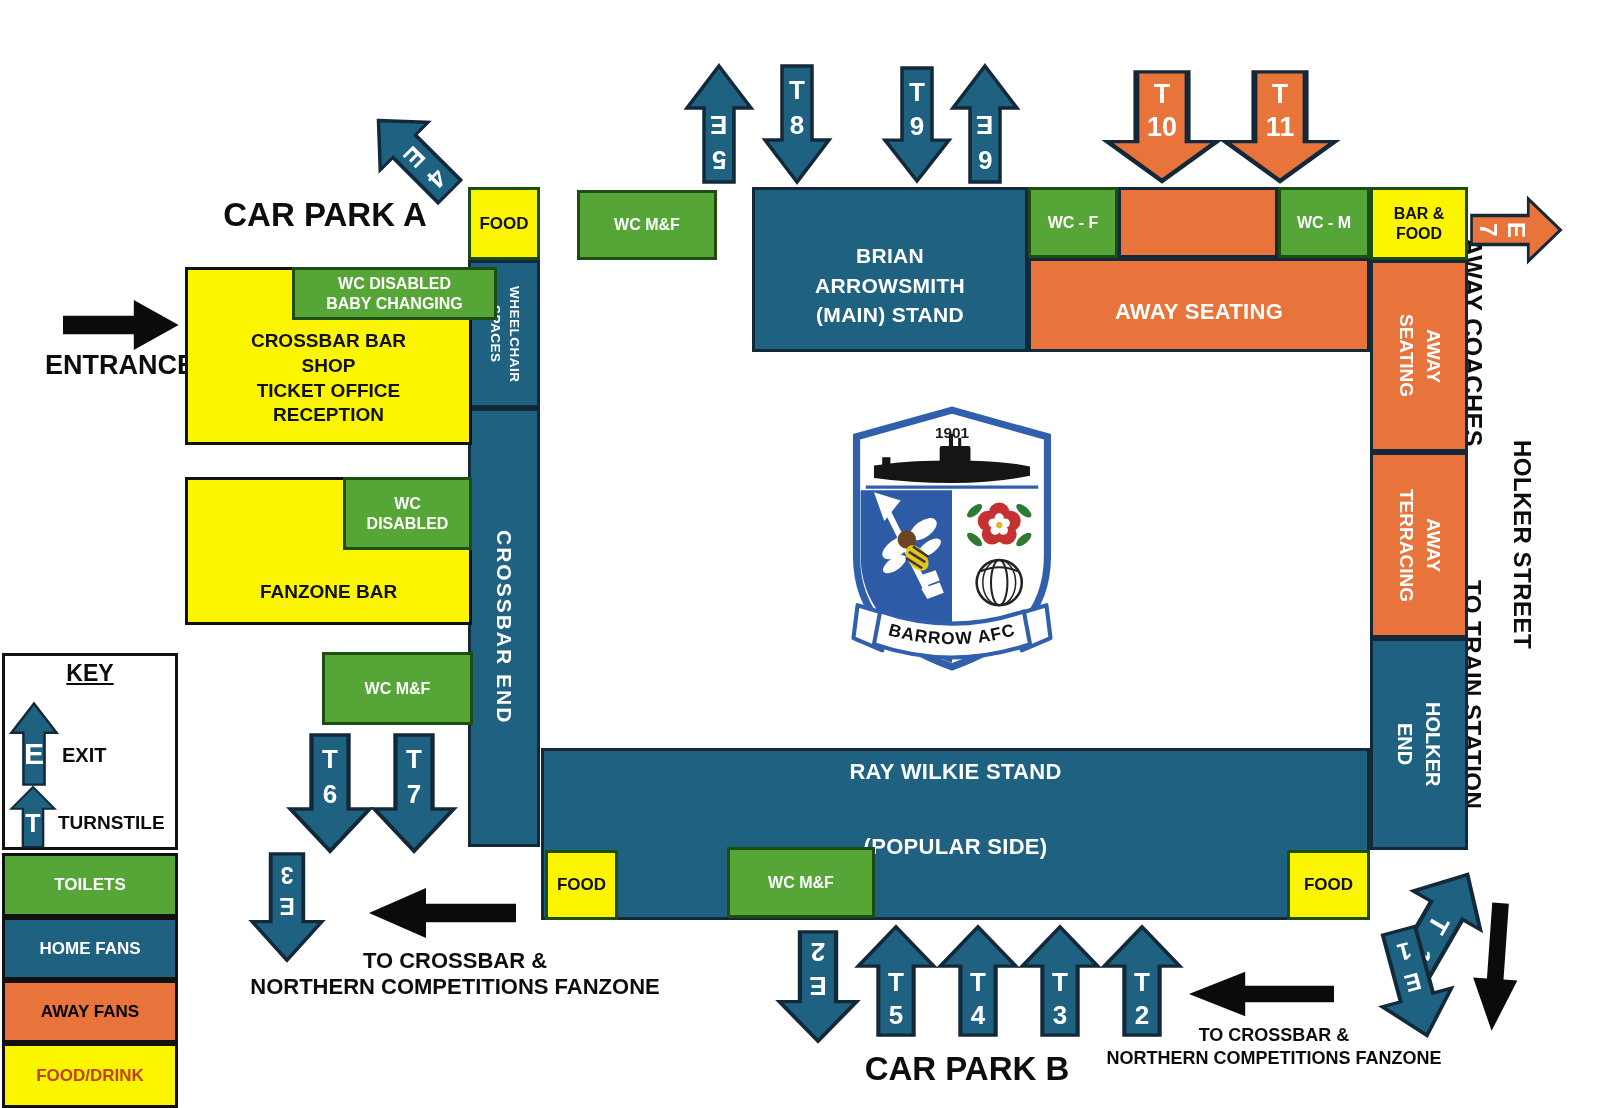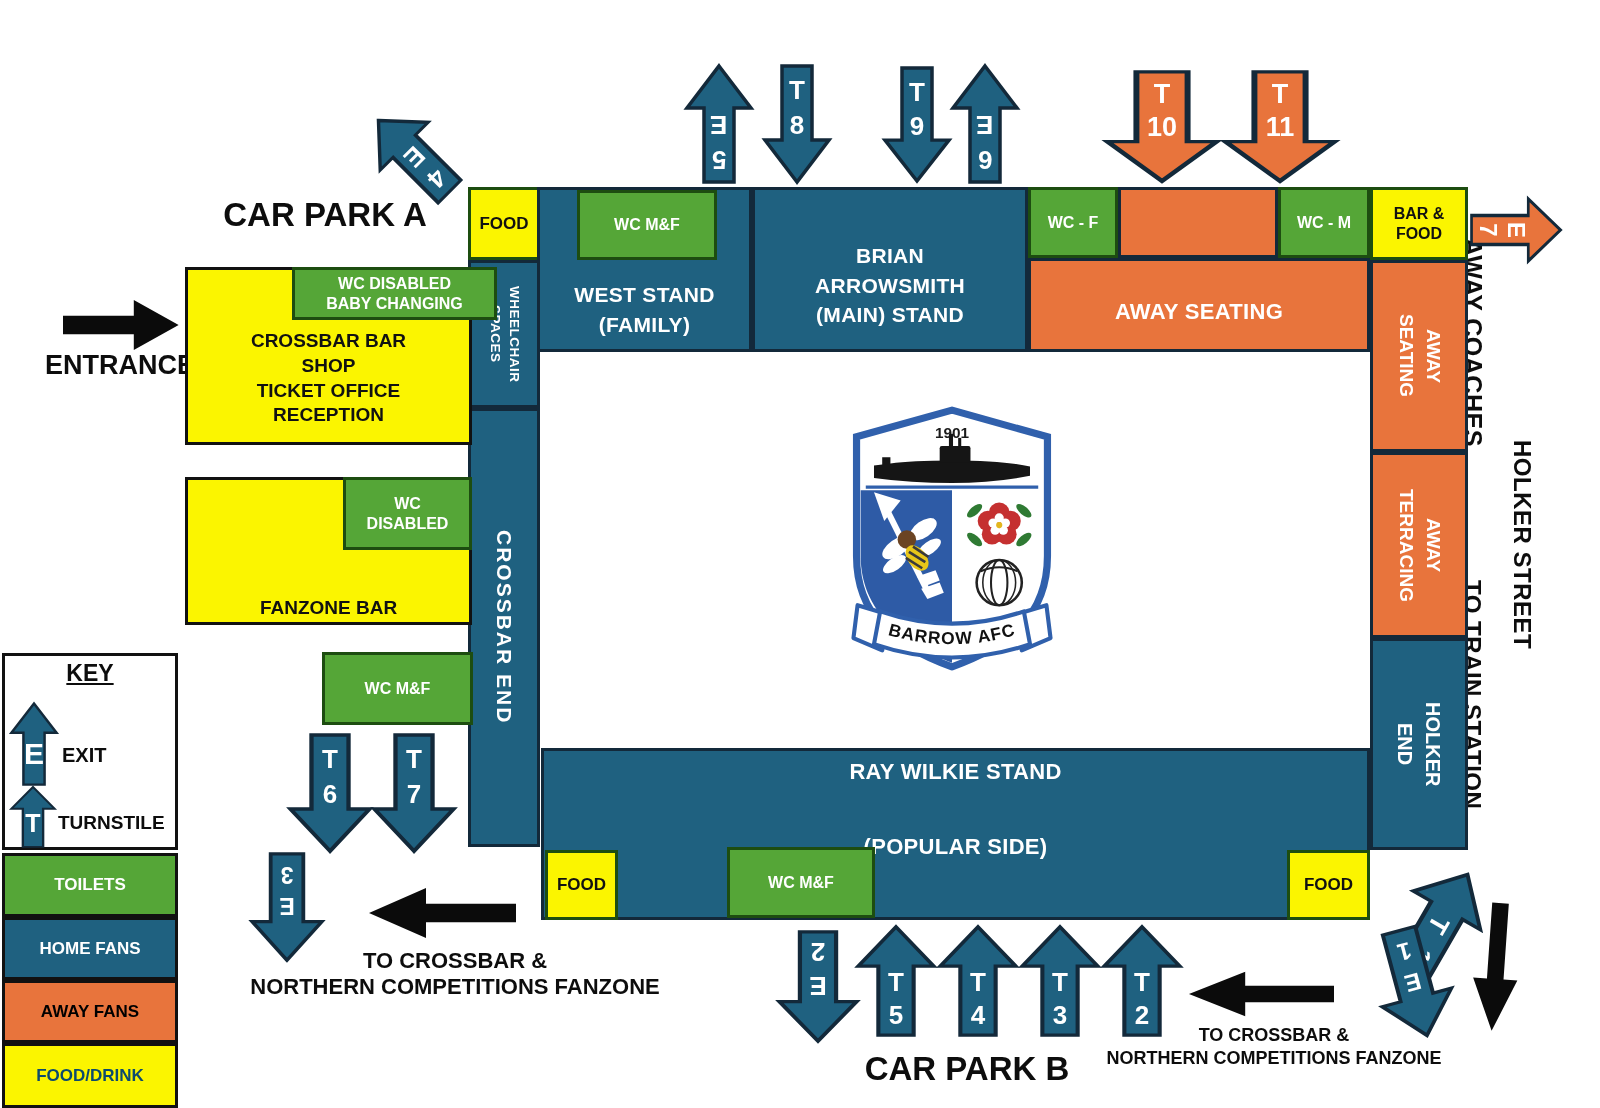--- a/index.html
+++ b/index.html
@@ -96,24 +96,20 @@
 
   <div class="blk blue-b vblk" style="left:468px;top:260px;width:72px;height:148px;font-size:13.5px;letter-spacing:.5px;">
     <span>WHEELCHAIR</span>
     <span>SPACES</span>
   </div>
 
   <div class="blk blue-b vblk" style="left:468px;top:408px;width:72px;height:439px;font-size:21px;letter-spacing:2px;">
     <span>CROSSBAR END</span>
   </div>
 
-  <div class="blk blue-b stand-label" style="left:537px;top:187px;width:215px;height:165px;justify-content:flex-end;padding-bottom:10px;">
-    <div>WEST STAND</div>
-    <div>(FAMILY)</div>
-  </div>
   <div class="blk green-b fac-label" style="left:577px;top:190px;width:140px;height:70px;">WC M&amp;F</div>
 
   <div class="blk blue-b stand-label" style="left:752px;top:187px;width:276px;height:165px;padding-top:32px;">
     <div>BRIAN</div>
     <div>ARROWSMITH</div>
     <div>(MAIN) STAND</div>
   </div>
 
   <div class="blk green-b fac-label" style="left:1028px;top:187px;width:90px;height:71px;">WC - F</div>
   <div class="blk orange-b" style="left:1118px;top:187px;width:160px;height:71px;"></div>
@@ -152,21 +148,21 @@
     <div>SHOP</div>
     <div>TICKET OFFICE</div>
     <div>RECEPTION</div>
   </div>
   <div class="blk green-b fac-label" style="left:292px;top:267px;width:205px;height:53px;">
     <div>WC DISABLED</div>
     <div>BABY CHANGING</div>
   </div>
 
   <div class="blk yellow-big" style="left:185px;top:477px;width:287px;height:148px;justify-content:flex-end;
-              padding-bottom:0;font-weight:800;font-size:19px;">
+              padding-bottom:16px;font-weight:800;font-size:19px;">
     <div>FANZONE BAR</div>
   </div>
   <div class="blk green-b fac-label" style="left:343px;top:477px;width:129px;height:73px;">
     <div>WC</div>
     <div>DISABLED</div>
   </div>
 
   <div class="blk green-b fac-label" style="left:322px;top:652px;width:151px;height:73px;">WC M&amp;F</div>
 
   <div class="arrow blue lf180" style="left:378px;top:104px;width:72px;height:104px;transform:rotate(-45deg);">
@@ -366,21 +362,21 @@
         </svg>
       <div class="al" style="top:24%;font-size:25px;">
           <span>T</span>
         </div>
       </div>
     <div class="key-side-label" style="left:53px;top:156px;font-size:19px;">TURNSTILE</div>
   </div>
   <div class="strip" style="top:853px;height:64px;background:var(--green);color:#fff;">TOILETS</div>
   <div class="strip" style="top:917px;height:63px;background:var(--blue);color:#fff;">HOME FANS</div>
   <div class="strip" style="top:980px;height:63px;background:var(--orange);color:#000000;">AWAY FANS</div>
-  <div class="strip" style="top:1043px;height:65px;background:var(--yellow);color:#0c4a6e;">FOOD/DRINK</div>
+  <div class="strip" style="top:1043px;height:65px;background:var(--yellow);color:#c2410c;">FOOD/DRINK</div>
 
   <svg class="crest" viewBox="0 0 200 265">
     <path d="M100,6 L193,32 L193,148 C193,206 156,236 100,256 C44,236 7,206 7,148 L7,32 Z" fill="#ffffff" stroke="#3060AC" stroke-width="7"></path>
     <text x="100" y="33" font-size="15" font-weight="700" text-anchor="middle" fill="#1b1b1b">1901</text>
     <g fill="#151515">
       <path d="M24,60 L24,72 Q60,77 100,77 Q140,77 176,70 L176,61 Q150,55 100,55 Q60,55 40,58 L40,52 L32,52 L32,59 Z"></path>
       <rect x="88" y="41" width="30" height="16" rx="2"></rect>
       <rect x="97" y="29" width="4" height="13"></rect>
       <rect x="106" y="33" width="3" height="9"></rect>
     </g>

